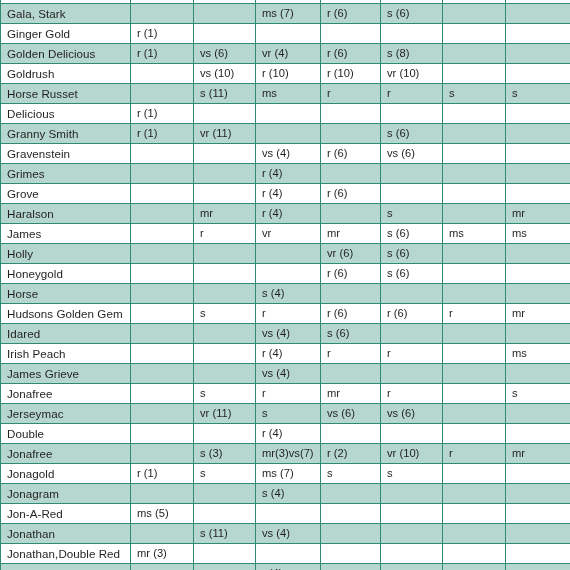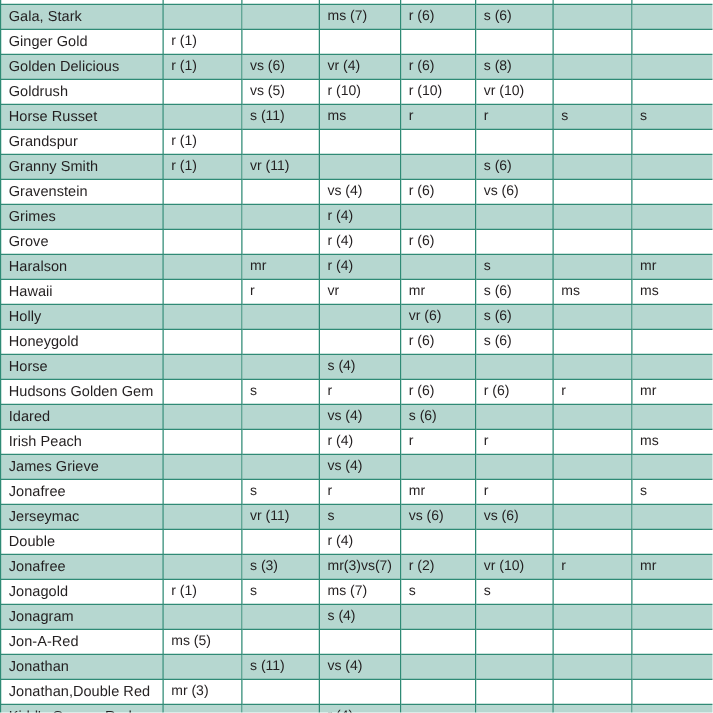--- a/index.html
+++ b/index.html
@@ -117,39 +117,39 @@
             <td>vs (6)</td>
             <td>vr (4)</td>
             <td>r (6)</td>
             <td>s (8)</td>
             <td></td>
             <td></td>
           </tr>
           <tr class="row-plain">
             <td class="name-cell">Goldrush</td>
             <td></td>
-            <td>vs (5)</td>
+            <td>vs (10)</td>
             <td>r (10)</td>
             <td>r (10)</td>
             <td>vr (10)</td>
             <td></td>
             <td></td>
           </tr>
           <tr class="row-shaded">
             <td class="name-cell">Horse Russet</td>
             <td></td>
             <td>s (11)</td>
             <td>ms</td>
             <td>r</td>
             <td>r</td>
             <td>s</td>
             <td>s</td>
           </tr>
           <tr class="row-plain">
-            <td class="name-cell">Grandspur</td>
+            <td class="name-cell">Delicious</td>
             <td>r (1)</td>
             <td></td>
             <td></td>
             <td></td>
             <td></td>
             <td></td>
             <td></td>
           </tr>
           <tr class="row-shaded">
             <td class="name-cell">Granny Smith</td>
@@ -195,21 +195,21 @@
             <td class="name-cell">Haralson</td>
             <td></td>
             <td>mr</td>
             <td>r (4)</td>
             <td></td>
             <td>s</td>
             <td></td>
             <td>mr</td>
           </tr>
           <tr class="row-plain">
-            <td class="name-cell">Hawaii</td>
+            <td class="name-cell">James</td>
             <td></td>
             <td>r</td>
             <td>vr</td>
             <td>mr</td>
             <td>s (6)</td>
             <td>ms</td>
             <td>ms</td>
           </tr>
           <tr class="row-shaded">
             <td class="name-cell">Holly</td>

